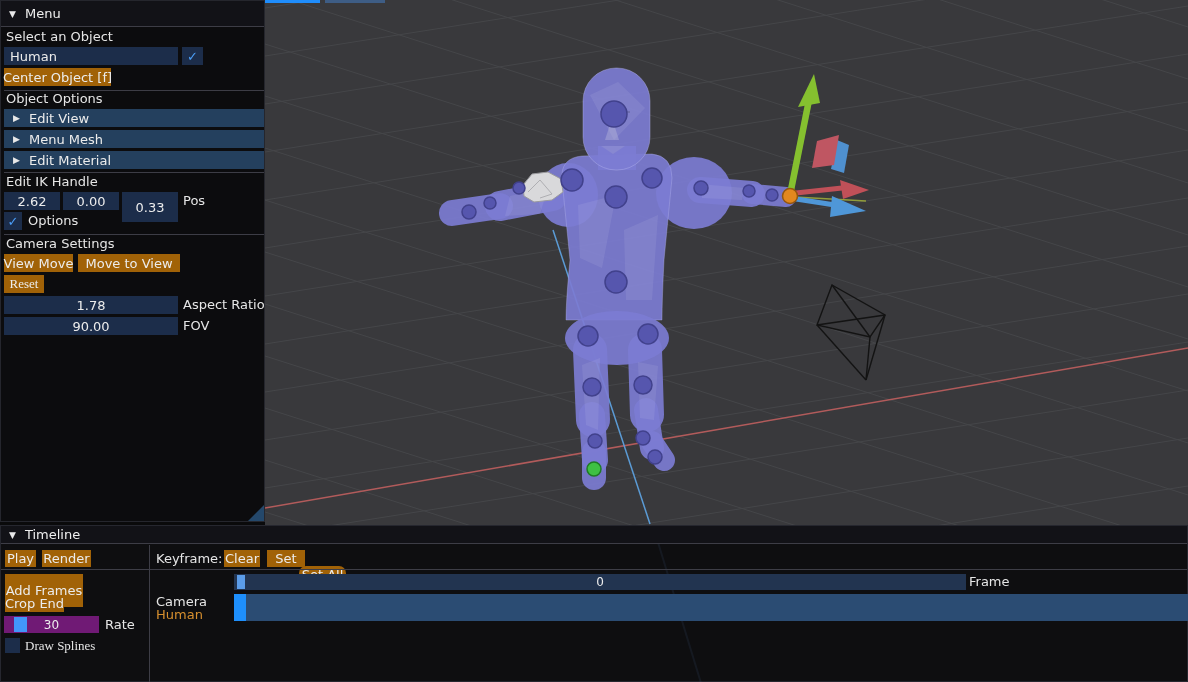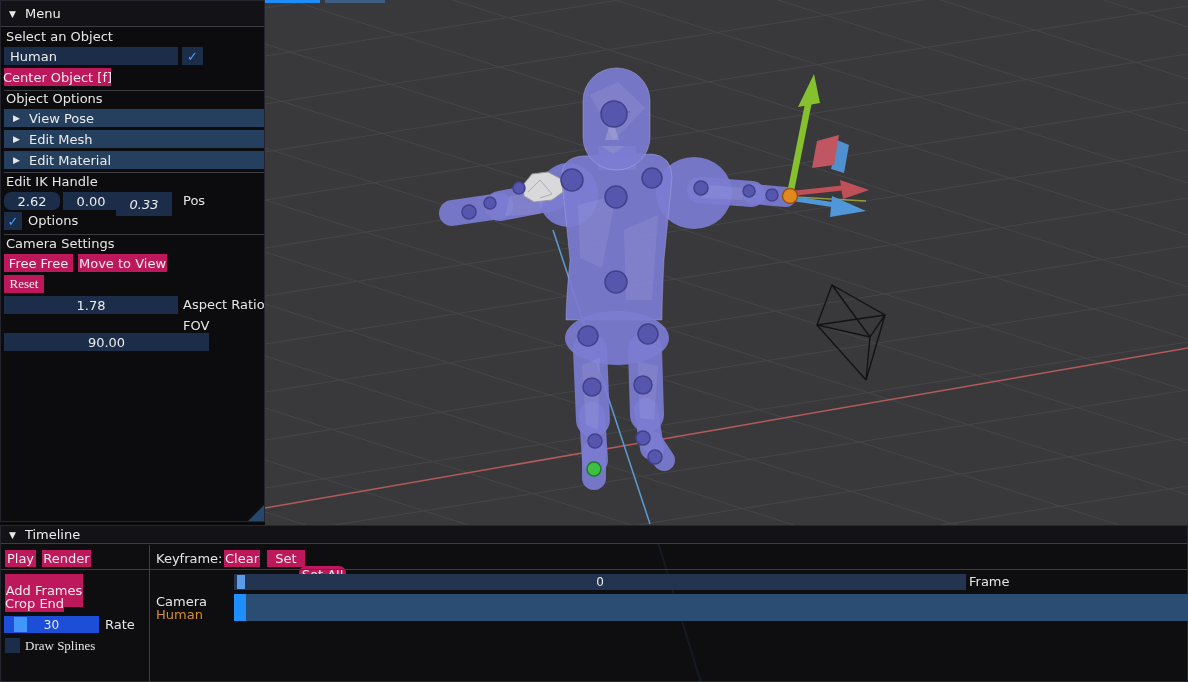--- a/index.html
+++ b/index.html
@@ -4,34 +4,34 @@
 <style>
   html,body{margin:0;padding:0;background:#000;}
   .stage{position:relative;width:1188px;height:682px;background:#0a0a0b;overflow:hidden;
          font-family:"DejaVu Sans","Liberation Sans",sans-serif;-webkit-font-smoothing:antialiased;}
   .abs{position:absolute;}
   .window{position:absolute;background:#0c0c0e;border:1px solid rgba(110,115,140,.25);box-sizing:border-box;}
   .titlebar{position:absolute;left:0;top:0;right:0;background:#121217;color:#efefef;
             display:flex;align-items:center;padding-left:8px;font-size:13px;gap:9px;}
   .tri{font-size:9px;color:#e8e8e8;}
   .lbl{position:absolute;color:#e6e6e6;font-size:13px;white-space:nowrap;line-height:14px;}
-  .btn{position:absolute;background:#be185d;color:#ececec;display:flex;align-items:center;justify-content:center;
+  .btn{position:absolute;background:#a16207;color:#ececec;display:flex;align-items:center;justify-content:center;
        font-size:13px;white-space:nowrap;cursor:default;text-align:right;}
   .hdr{position:absolute;background:#24405e;color:#ececec;display:flex;align-items:center;font-size:13px;
        gap:9px;padding-left:9px;box-sizing:border-box;}
   .field{position:absolute;background:#1c2d4a;color:#ececec;display:flex;align-items:center;font-size:13px;box-sizing:border-box;}
   .field.center{justify-content:center;}
   .field.left{padding-left:6px;}
   .chk{position:absolute;background:#1c2d4a;display:flex;align-items:center;justify-content:center;}
   .chk .mark{color:#4b9ef7;font-weight:bold;font-size:13px;line-height:1;}
   .sep{position:absolute;height:1px;background:#3d3d46;}
   .vsep{position:absolute;width:1px;background:#3d3d46;}
   .viewport{position:absolute;left:265px;top:0;width:923px;height:527px;background:#39393c;}
   #grid line{stroke:#454649;stroke-width:1;}
-  .slider{position:absolute;background:#1d4ed8;display:flex;align-items:center;justify-content:center;
+  .slider{position:absolute;background:#701a75;display:flex;align-items:center;justify-content:center;
           color:#ececec;font-size:12px;}
   .slider .grab{position:absolute;top:1px;bottom:1px;background:#4296fa;}
   .frame-slider{background:#223450;}
   .frame-slider .grab{background:#5b9ce8;}
   .trackbar{position:absolute;background:#2b4c73;}
   .playhead{position:absolute;left:0;top:0;bottom:0;width:12px;background:#1e8ffc;}
   .orange{color:#d78f2e;}
   .grip{position:absolute;right:0;bottom:0;width:0;height:0;
         border-left:16px solid transparent;border-bottom:16px solid #24486b;}
   .dockbar{position:absolute;top:0;height:3px;}
@@ -209,58 +209,58 @@
     <div class="chk" style="left:181px;top:46px;width:21px;height:18px;">
       <span class="mark">✓</span>
     </div>
     <div class="btn" style="left:3px;top:67px;width:107px;height:18px;">Center Object [f]</div>
 
     <div class="sep" style="left:3px;top:89px;width:260px;"></div>
     <div class="lbl" style="left:5px;top:91px;text-align:right;">Object Options</div>
 
     <div class="hdr" style="left:3px;top:108px;width:260px;height:18px;">
       <span class="tri">▶</span>
-      <span>View Pose</span>
+      <span>Edit View</span>
     </div>
     <div class="hdr" style="left:3px;top:129px;width:260px;height:18px;">
       <span class="tri">▶</span>
-      <span>Edit Mesh</span>
+      <span>Menu Mesh</span>
     </div>
     <div class="hdr" style="left:3px;top:150px;width:260px;height:18px;">
       <span class="tri">▶</span>
       <span>Edit Material</span>
     </div>
 
     <div class="sep" style="left:3px;top:171px;width:260px;"></div>
     <div class="lbl" style="left:5px;top:174px;">Edit IK Handle</div>
-    <div class="field center" style="left:3px;top:191px;width:56px;height:18px;border-radius:7px;">
+    <div class="field center" style="left:3px;top:191px;width:56px;height:18px;">
       <span>2.62</span>
     </div>
     <div class="field center" style="left:62px;top:191px;width:56px;height:18px;">
       <span>0.00</span>
     </div>
-    <div class="field center" style="left:115px;top:191px;width:56px;height:24px;font-style:italic;">
+    <div class="field center" style="left:121px;top:191px;width:56px;height:30px;">
       <span>0.33</span>
     </div>
     <div class="lbl" style="left:182px;top:193px;">Pos</div>
     <div class="chk" style="left:3px;top:211px;width:18px;height:18px;">
       <span class="mark">✓</span>
     </div>
     <div class="lbl" style="left:27px;top:213px;">Options</div>
 
     <div class="sep" style="left:3px;top:233px;width:260px;"></div>
     <div class="lbl" style="left:5px;top:236px;">Camera Settings</div>
-    <div class="btn" style="left:3px;top:253px;width:69px;height:18px;">Free Free</div>
-    <div class="btn" style="left:77px;top:253px;width:89px;height:18px;">Move to View</div>
+    <div class="btn" style="left:3px;top:253px;width:69px;height:18px;">View Move</div>
+    <div class="btn" style="left:77px;top:253px;width:102px;height:18px;">Move to View</div>
     <div class="btn" style="left:3px;top:274px;width:40px;height:18px;font-family:Liberation Serif, serif;">Reset</div>
     <div class="field center" style="left:3px;top:295px;width:174px;height:18px;">
       <span>1.78</span>
     </div>
     <div class="lbl" style="left:182px;top:297px;">Aspect Ratio</div>
-    <div class="field center" style="left:3px;top:332px;width:205px;height:18px;">
+    <div class="field center" style="left:3px;top:316px;width:174px;height:18px;">
       <span>90.00</span>
     </div>
     <div class="lbl" style="left:182px;top:318px;">FOV</div>
 
     <div class="grip"></div>
   </div>
 
   <div class="window" style="left:0;top:525px;width:1188px;height:157px;background:#0e0e10;">
 
     <svg class="abs" style="left:600px;top:0;" width="120" height="157">

